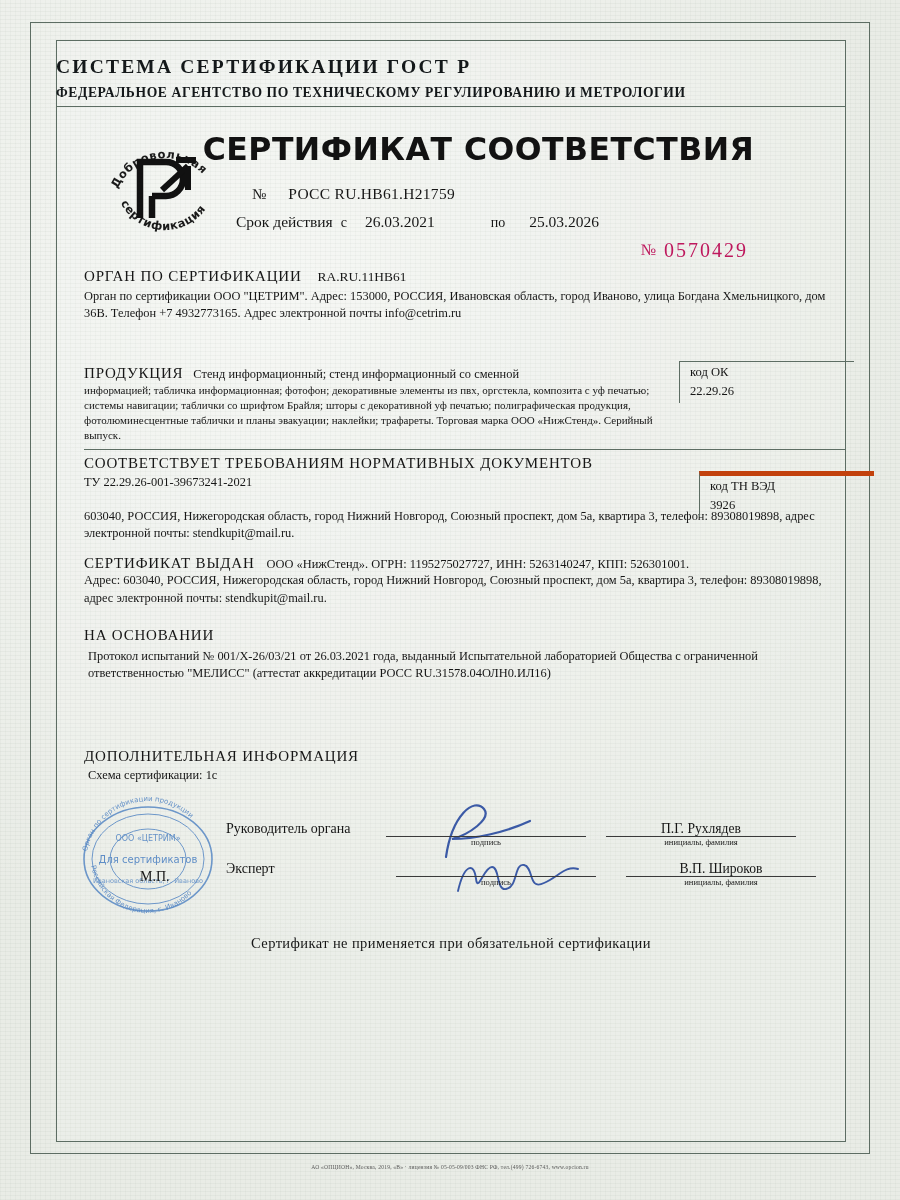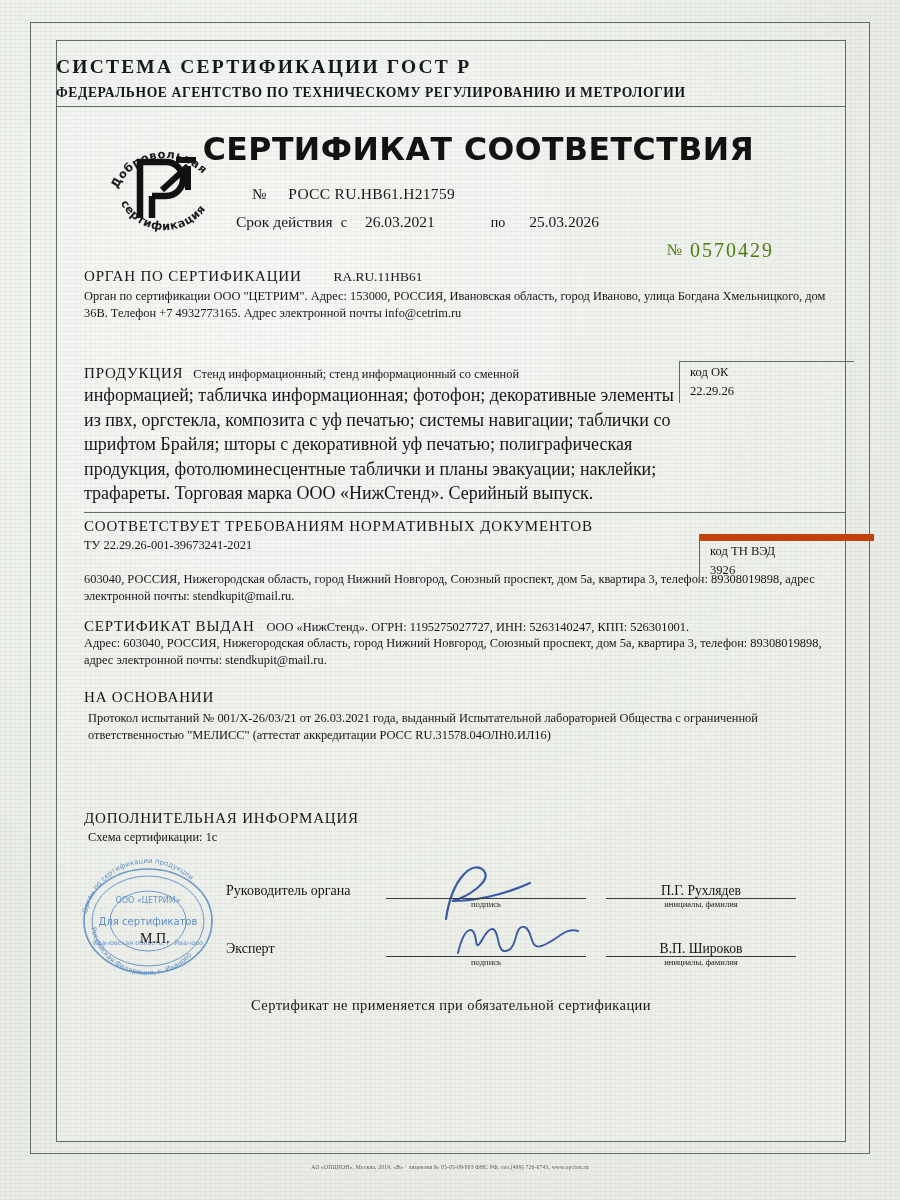--- a/index.html
+++ b/index.html
@@ -129,53 +129,53 @@
     align-items: baseline;
   }
   .valid-row .from-lbl { margin-left: 8px; font-size: 14px; }
   .valid-row .from-val { margin-left: 18px; }
   .valid-row .to-lbl { margin-left: 56px; font-size: 14px; }
   .valid-row .to-val { margin-left: 24px; }
 
   .blank-no {
     margin-top: 8px;
     text-align: right;
-    padding-right: 72px;
-    color: #4d7c0f;
+    padding-right: 98px;
+    color: #be185d;
     font-size: 20px;
     letter-spacing: 2px;
   }
   .blank-no .nsym {
     font-size: 16px;
     vertical-align: 2px;
     margin-right: 6px;
   }
 
   
   .sec { padding: 0 20px 0 28px; }
   .caps { font-size: 15px; letter-spacing: 0.8px; }
 
   .org-block { margin-top: 6px; }
-  .org-line1 { display: flex; align-items: baseline; gap: 16px; }
+  .org-line1 { display: flex; align-items: baseline; }
   .org-line1 .v { margin-left: 16px; font-size: 13.4px; }
   .org-addr { margin-top: 3px; font-size: 12.4px; line-height: 1.33; }
 
   
   .prod-wrap {
     position: relative;
     margin-top: 30px;
   }
   .prod-inner { width: 600px; }
   .prod-head { display: flex; align-items: baseline; margin-top: 44px; }
   .prod-head .v {
     margin-left: 10px;
     font-size: 12.4px;
     line-height: 1.32;
   }
-  .prod-rest { font-size: 18px; line-height: 1.36; margin-top: 1px; }
+  .prod-rest { font-size: 11px; line-height: 1.36; margin-top: 1px; }
 
   .codebox {
     position: absolute;
     right: -8px;
     width: 175px;
     border-left: 1px solid #5d6d63;
     border-top: 1px solid #5d6d63;
     box-sizing: border-box;
     padding: 3px 0 4px 10px;
     font-size: 12.6px;
@@ -213,21 +213,21 @@
     height: 108px;
   }
   .sign-row {
     position: absolute;
     left: 170px;
     width: 600px;
     display: flex;
     align-items: flex-end;
   }
   .sign-row.r1 { top: 10px; }
-  .sign-row.r2 { top: 68px; }
+  .sign-row.r2 { top: 50px; gap: 10px; }
   .sign-role {
     width: 160px;
     font-size: 14px;
   }
   .sign-line {
     width: 200px;
     border-bottom: 1px solid #3a3a3a;
     position: relative;
     height: 15px;
   }
@@ -370,21 +370,21 @@
         <div class="prod-head">
           <span class="caps">ПРОДУКЦИЯ</span>
           <span class="v">Стенд информационный; стенд информационный со сменной</span>
         </div>
         <div class="prod-rest">информацией; табличка информационная; фотофон; декоративные элементы из пвх, оргстекла, композита с уф печатью; системы навигации; таблички со шрифтом Брайля; шторы с декоративной уф печатью; полиграфическая продукция, фотолюминесцентные таблички и планы эвакуации; наклейки; трафареты. Торговая марка ООО «НижСтенд». Серийный выпуск.</div>
       </div>
     </div>
 
     <div class="sec" style="position:relative;">
       <div class="hr-full" style="margin-right:-20px;"></div>
-      <div class="codebox" style="top:22px; right:-28px; border-top:7px solid #c2410c;">
+      <div class="codebox" style="top:22px; right:-28px; border-top:5px solid #c2410c;">
         <div>код ТН ВЭД</div>
         <div class="cval">3926</div>
       </div>
       <div class="caps norm-title">СООТВЕТСТВУЕТ ТРЕБОВАНИЯМ НОРМАТИВНЫХ ДОКУМЕНТОВ</div>
       <div class="norm-val">ТУ 22.29.26-001-39673241-2021</div>
     </div>
 
     <div class="sec maker">
       <div class="maker-rest">603040, РОССИЯ, Нижегородская область, город Нижний Новгород, Союзный проспект, дом 5а, квартира 3, телефон: 89308019898, адрес электронной почты: stendkupit@mail.ru.</div>
     </div>

